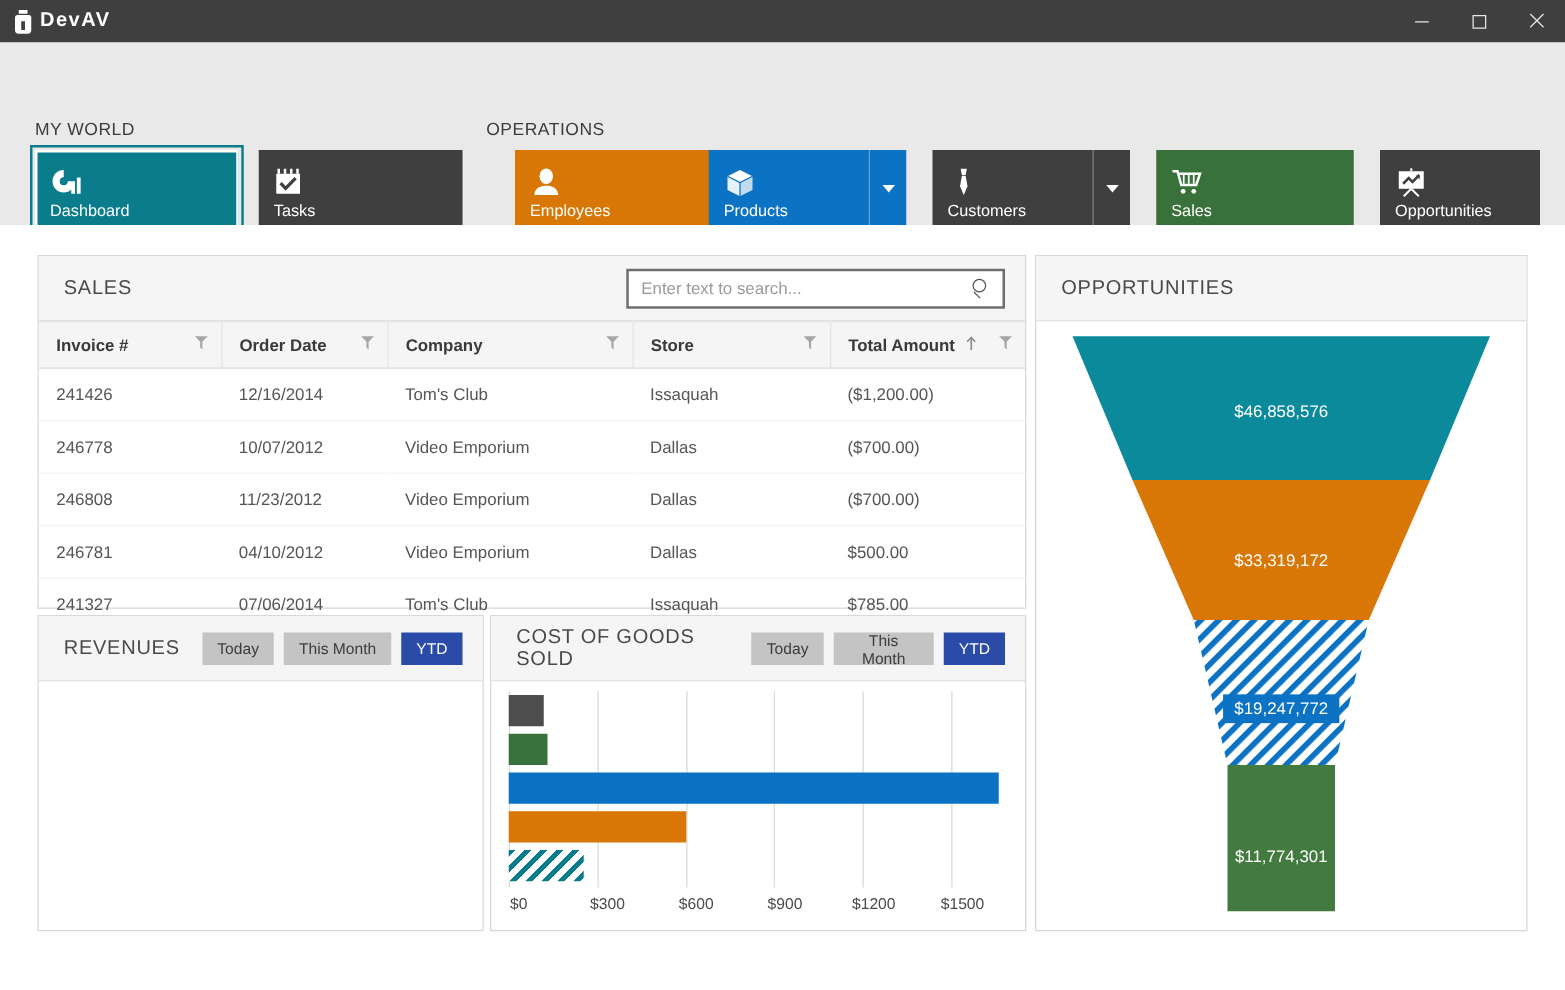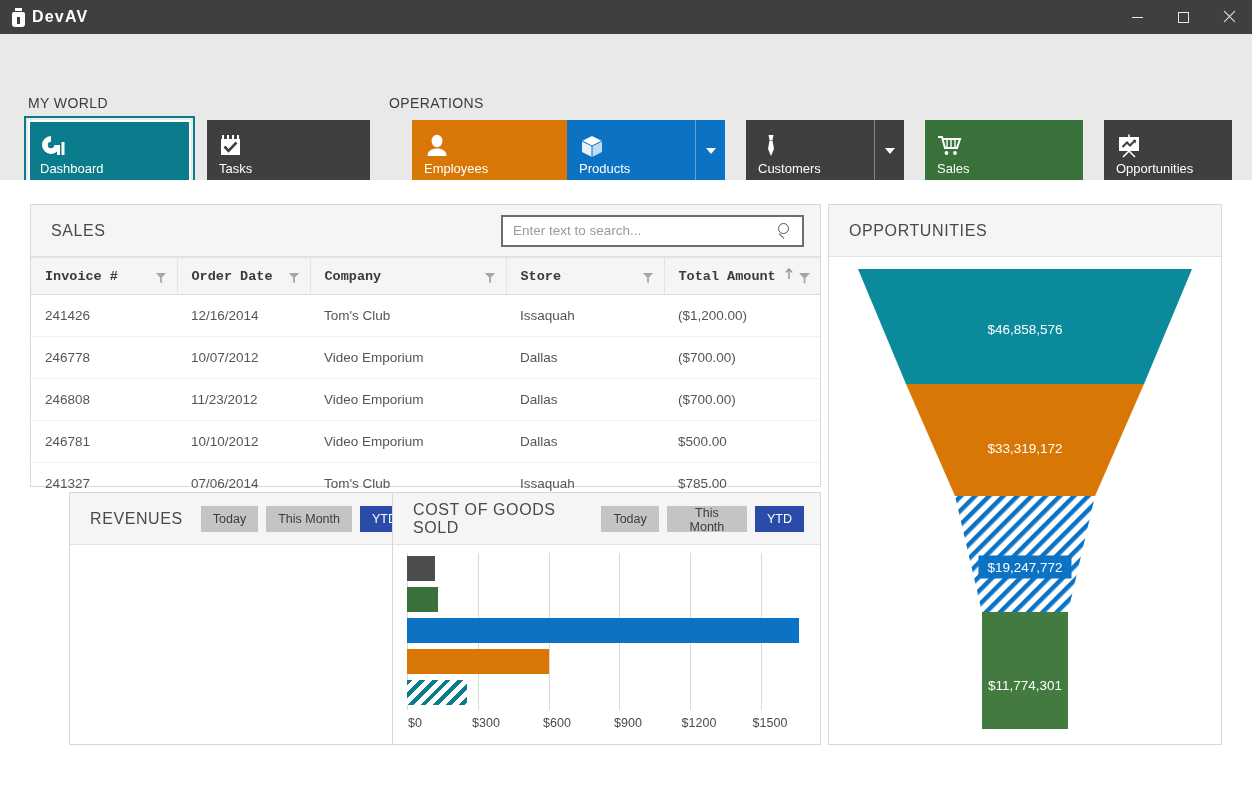--- a/index.html
+++ b/index.html
@@ -116,21 +116,21 @@
 
   
   table.grid { width: 100%; border-collapse: collapse; }
   table.grid thead th {
     background: #f5f5f5; border-top: 1px solid #e2e2e2;
     border-bottom: 1px solid #dcdcdc; border-right: 1px solid #e4e4e4;
     height: 37px; font-size: 13.5px; color: #3a3a3a; font-weight: bold;
     text-align: left; padding: 0 10px 0 14px;
   }
   table.grid thead th:last-child { border-right: none; }
-  .th-inner { display: flex; align-items: flex-end; width: 100%; font-family: Liberation Mono, monospace; }
+  .th-inner { display: flex; align-items: flex-start; width: 100%; }
   .filter-icon {
     margin-left: auto; width: 11px; height: 11px;
     background: #a6a6a6;
     clip-path: polygon(0 0, 100% 0, 58% 45%, 58% 100%, 42% 86%, 42% 45%);
   }
   table.grid tbody td {
     height: 42px; font-size: 13.5px; color: #555; padding: 0 10px 0 14px;
     border-bottom: 1px solid #f1f1f1;
   }
   table.grid tbody tr:last-child td { border-bottom: none; }
@@ -377,37 +377,37 @@
         </tr>
         <tr>
           <td>246808</td>
           <td>11/23/2012</td>
           <td>Video Emporium</td>
           <td>Dallas</td>
           <td>($700.00)</td>
         </tr>
         <tr>
           <td>246781</td>
-          <td>10/10/2012</td>
+          <td>04/10/2012</td>
           <td>Video Emporium</td>
           <td>Dallas</td>
           <td>$500.00</td>
         </tr>
         <tr>
           <td>241327</td>
           <td>07/06/2014</td>
           <td>Tom's Club</td>
           <td>Issaquah</td>
           <td>$785.00</td>
         </tr>
       </tbody>
     </table>
   </div>
 
-  <div class="panel" style="left:30px; top:312px; width:357px; height:253px;margin-left:39px;">
+  <div class="panel" style="left:30px; top:312px; width:357px; height:253px;">
     <div class="panel-head">
       <span class="panel-title">REVENUES</span>
       <div class="seg">
         <button>Today</button>
         <button>This Month</button>
         <button class="active">YTD</button>
       </div>
     </div>
   </div>
 

